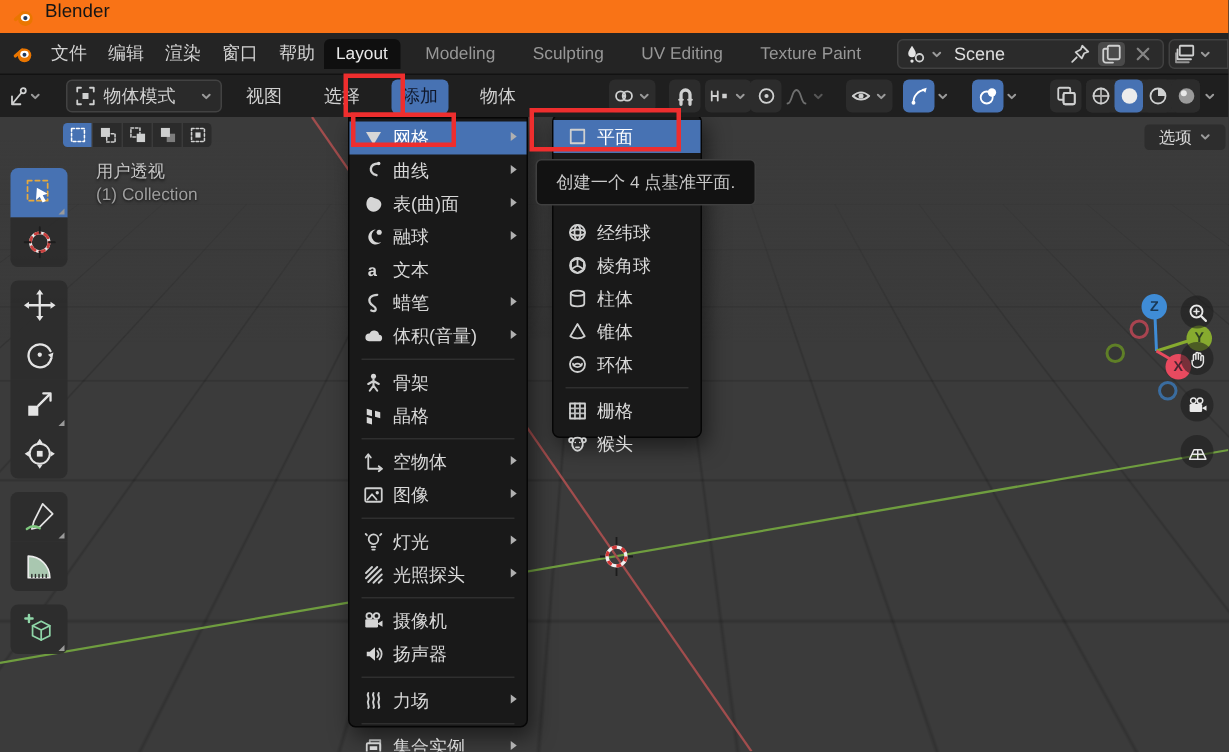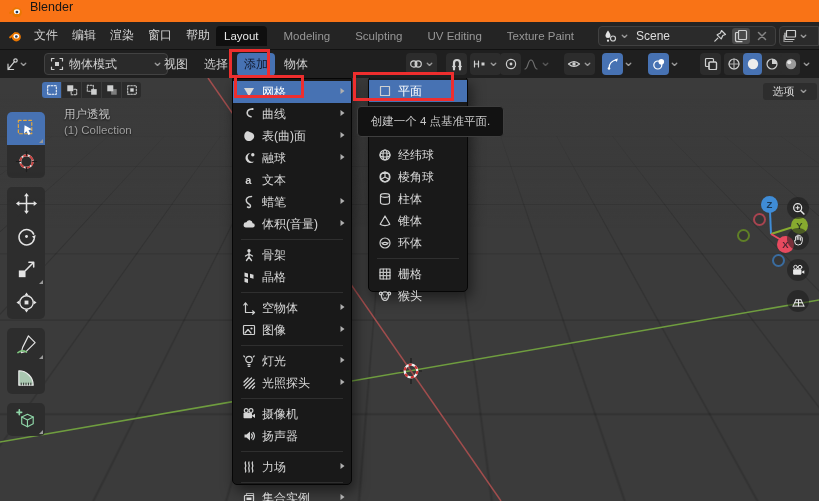--- a/index.html
+++ b/index.html
@@ -33,21 +33,21 @@
   .minibtn.raised{background:#4a4a4a}
   .viewlayer-widget{position:absolute;left:779px;top:4px;width:40px;height:20px;background:#2b2b2b;border:1px solid #414141;border-radius:4px 0 0 4px;display:flex;align-items:center;gap:2px;padding:0 3px;overflow:hidden}
 
   
   .vheader{height:28px;background:#1f1f1f;position:relative;color:#d0d0d0}
   .vh{position:absolute;top:3px;height:22px;display:flex;align-items:center}
   .field{background:#2a2a2a;border:1px solid #424242;border-radius:4px;padding:0 5px;gap:5px}
   .seg{background:#2c2c2c;border-radius:4px;padding:0 3px;gap:2px}
   .iconbtn{width:21px;height:22px;display:flex;align-items:center;justify-content:center;border-radius:4px;background:#2c2c2c}
   .iconbtn.on{background:var(--accent)}
-  .hmenus{display:flex;gap:2px}
+  .hmenus{display:flex;gap:14px}
   .hmenu-item{padding:3px 7px;border-radius:4px;white-space:nowrap}
   .hmenu-item.hl{background:var(--accent);color:#0f172a}
   .chev svg{width:9px;height:9px}
   .dim{opacity:.45}
 
   
   .viewport{position:absolute;left:0;top:78px;width:819px;height:423px;background:#3b3b3b;overflow:hidden}
   .floor{position:absolute;left:-340px;top:58px;width:1500px;height:980px;z-index:1;
     background-image:linear-gradient(rgba(0,0,0,.16) 1.2px,transparent 1.2px),linear-gradient(90deg,rgba(0,0,0,.16) 1.2px,transparent 1.2px);
     background-size:56px 56px;transform:perspective(480px) rotateX(61deg);transform-origin:50% 0}
@@ -198,21 +198,21 @@
           <circle cx="10.5" cy="3.5" r="1.7"></circle>
           <path d="M3 12.5L9.3 4.8M3 12.5V7.2M3 12.5h5.6"></path>
         </svg>
       </span>
     <span class="ic chev">
         <svg viewBox="0 0 10 10" fill="none" stroke="#cfd0d0" stroke-width="1.2" stroke-linecap="round" stroke-linejoin="round">
           <path d="M2.5 3.5L5 6l2.5-2.5" stroke-width="1.5" stroke="#9a9a9a"></path>
         </svg>
       </span>
   </div>
-  <div class="vh field" style="left:44px;width:124px">
+  <div class="vh field" style="left:44px;width:104px">
     <span class="ic">
         <svg viewBox="0 0 14 14" fill="none" stroke="#cfd0d0" stroke-width="1.2" stroke-linecap="round" stroke-linejoin="round">
           <path d="M1.5 4V1.5H4M10 1.5h2.5V4M12.5 10v2.5H10M4 12.5H1.5V10"></path>
           <rect x="5" y="5" width="4" height="4" fill="#cfd0d0" stroke="none"></rect>
         </svg>
       </span>
     <span style="flex:1">物体模式</span>
     <span class="ic chev">
         <svg viewBox="0 0 10 10" fill="none" stroke="#cfd0d0" stroke-width="1.2" stroke-linecap="round" stroke-linejoin="round">
           <path d="M2.5 3.5L5 6l2.5-2.5" stroke-width="1.5" stroke="#9a9a9a"></path>

